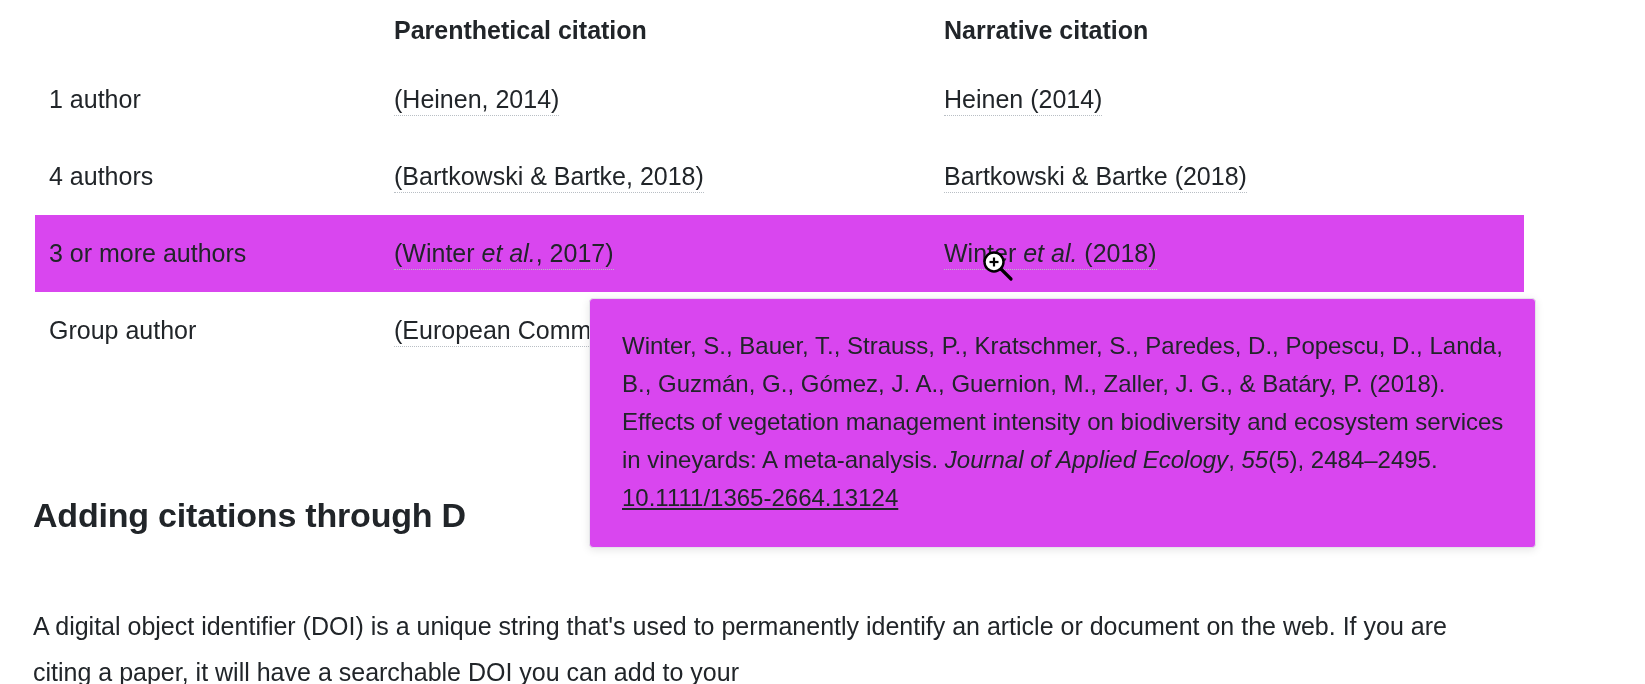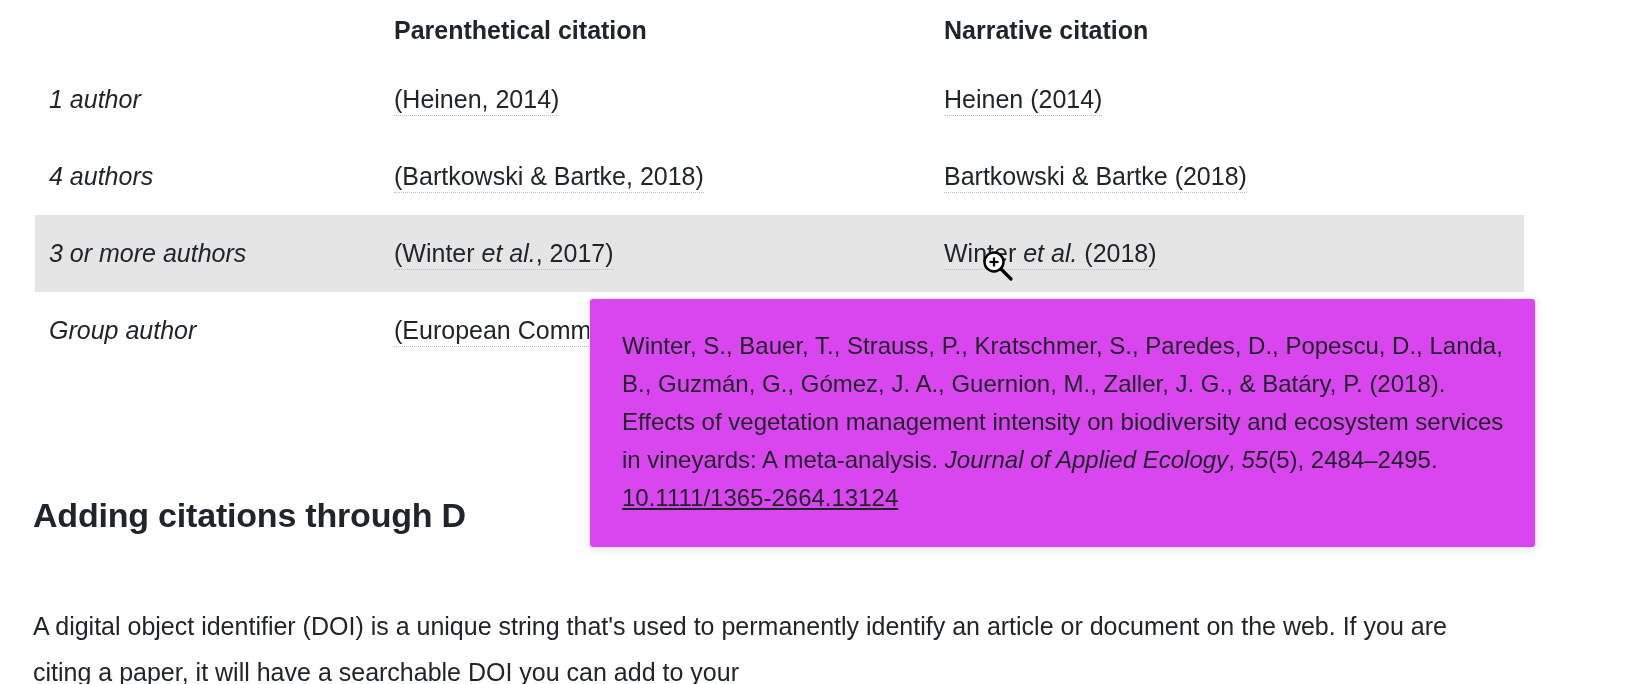--- a/index.html
+++ b/index.html
@@ -39,26 +39,26 @@
     padding: 8px 0 16px 0;
     vertical-align: top;
   }
   .cite-table td {
     font-size: 25px;
     color: #212529;
     padding: 24px 0 24px 0;
     vertical-align: top;
     font-weight: normal;
   }
-  .col-label { width: 345px; padding-left: 14px !important; font-style: italic; }
+  .col-label { width: 345px; padding-left: 14px !important; }
   .col-paren { width: 550px; margin-left: 16px; }
   .col-narr  { width: 580px; margin-left: 24px; }
 
   .row-shaded td {
-    background: #e5e5e5;
+    background: #d946ef;
   }
 
   .dotted {
     border-bottom: 1px dotted #b9bfc5;
     display: inline;
     padding-bottom: 2px;
   }
   em.it {
     font-style: italic;
   }

